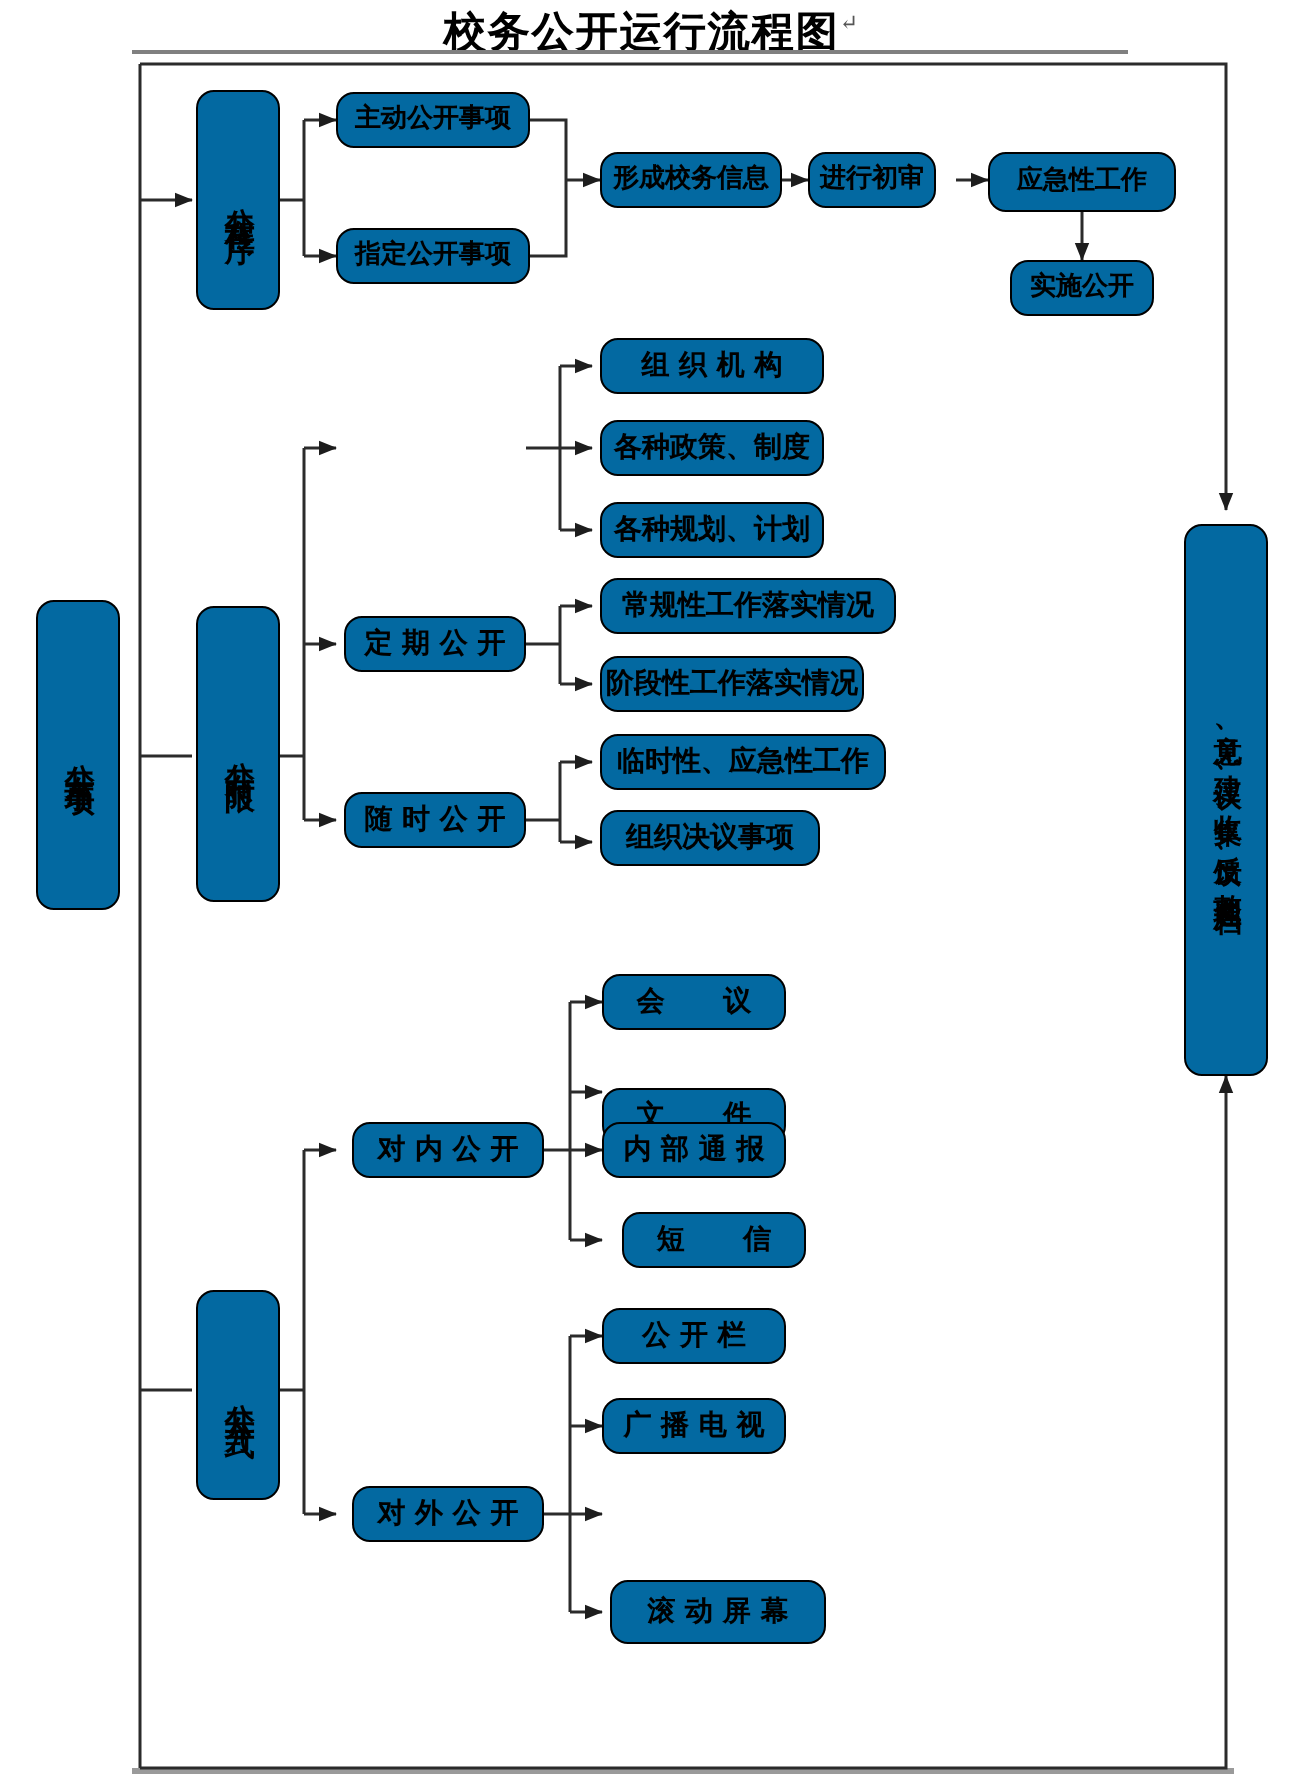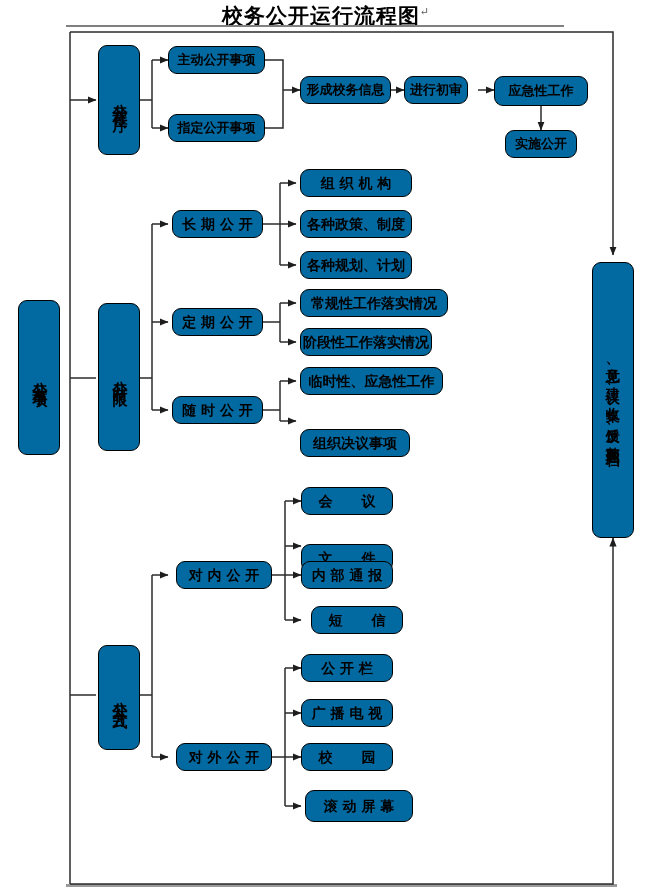--- a/index.html
+++ b/index.html
@@ -145,23 +145,20 @@
     </div>
 
     <div class="node" style="left:18px;top:300px;width:42px;height:155px;">
       <span class="t vert h15">公开事项</span>
     </div>
 
     <div class="node" style="left:98px;top:303px;width:42px;height:148px;">
       <span class="t vert h15">公开时限</span>
     </div>
 
-    <div class="node h14" style="left:172px;top:210px;width:91px;height:28px;">
-      <span class="t">长 期 公 开</span>
-    </div>
     <div class="node h14" style="left:172px;top:308px;width:91px;height:28px;">
       <span class="t">定 期 公 开</span>
     </div>
     <div class="node h14" style="left:172px;top:396px;width:91px;height:28px;">
       <span class="t">随 时 公 开</span>
     </div>
 
     <div class="node h14" style="left:300px;top:169px;width:112px;height:28px;">
       <span class="t">组 织 机 构</span>
     </div>
@@ -175,21 +172,21 @@
     <div class="node h14" style="left:300px;top:289px;width:148px;height:28px;">
       <span class="t">常规性工作落实情况</span>
     </div>
     <div class="node h14" style="left:300px;top:328px;width:132px;height:28px;">
       <span class="t">阶段性工作落实情况</span>
     </div>
 
     <div class="node h14" style="left:300px;top:367px;width:143px;height:28px;">
       <span class="t">临时性、应急性工作</span>
     </div>
-    <div class="node h14" style="left:300px;top:429px;width:110px;height:28px;">
+    <div class="node h14" style="left:300px;top:405px;width:110px;height:28px;">
       <span class="t">组织决议事项</span>
     </div>
 
     <div class="node" style="left:98px;top:645px;width:42px;height:105px;">
       <span class="t vert h15">公开方式</span>
     </div>
 
     <div class="node h14" style="left:176px;top:561px;width:96px;height:28px;">
       <span class="t">对 内 公 开</span>
     </div>
@@ -209,23 +206,20 @@
     <div class="node h14" style="left:311px;top:606px;width:92px;height:28px;">
       <span class="t">短      信</span>
     </div>
 
     <div class="node h14" style="left:301px;top:654px;width:92px;height:28px;align-items:center;">
       <span class="t">公 开 栏</span>
     </div>
     <div class="node h14" style="left:301px;top:699px;width:92px;height:28px;">
       <span class="t">广 播 电 视</span>
     </div>
-    <div class="node h14" style="left:301px;top:743px;width:92px;height:28px;">
-      <span class="t">校      园</span>
-    </div>
     <div class="node h14" style="left:305px;top:790px;width:108px;height:32px;">
       <span class="t">滚 动 屏 幕</span>
     </div>
 
     <div class="node" style="left:592px;top:262px;width:42px;height:276px;">
       <span class="t vert tight h14">意见、建议、收集、反馈、整理归档</span>
     </div>
 
   </div>
 </div>

